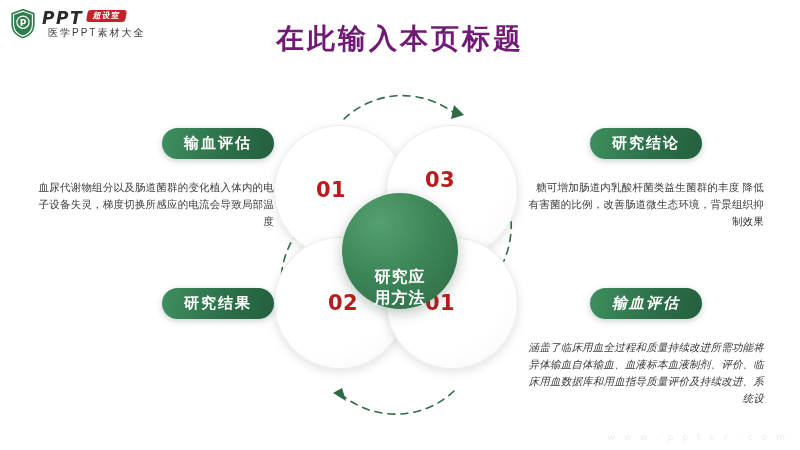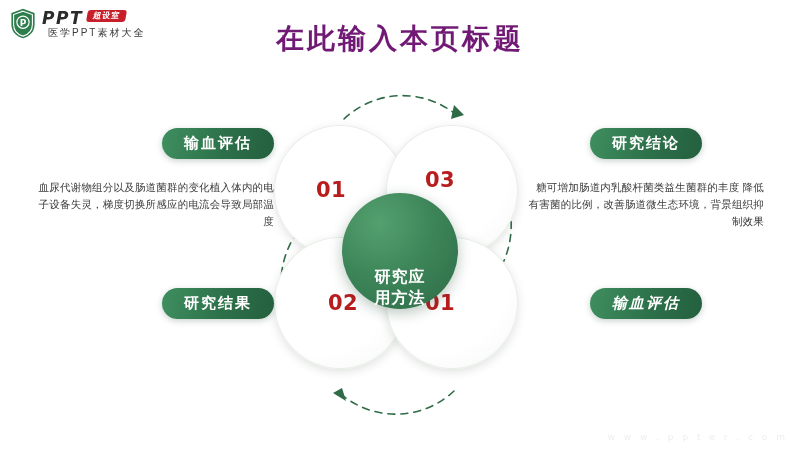--- a/index.html
+++ b/index.html
@@ -159,15 +159,16 @@
   <div class="pill-row left">
     <span class="pill">研究结论</span>
   </div>
   <div class="body-text left">糖可增加肠道内乳酸杆菌类益生菌群的丰度 降低有害菌的比例，改善肠道微生态环境，背景组织抑制效果</div>
 </div>
 
 <div class="block" id="block-br">
   <div class="pill-row left">
     <span class="pill">输血评估</span>
   </div>
+  <div class="body-text left">涵盖了临床用血全过程和质量持续改进所需功能将异体输血自体输血、血液标本血液制剂、评价、临床用血数据库和用血指导质量评价及持续改进、系统设</div>
 </div>
 
 <div id="watermark">w w w . p p t e r . c o m</div>
 
 </body></html>

